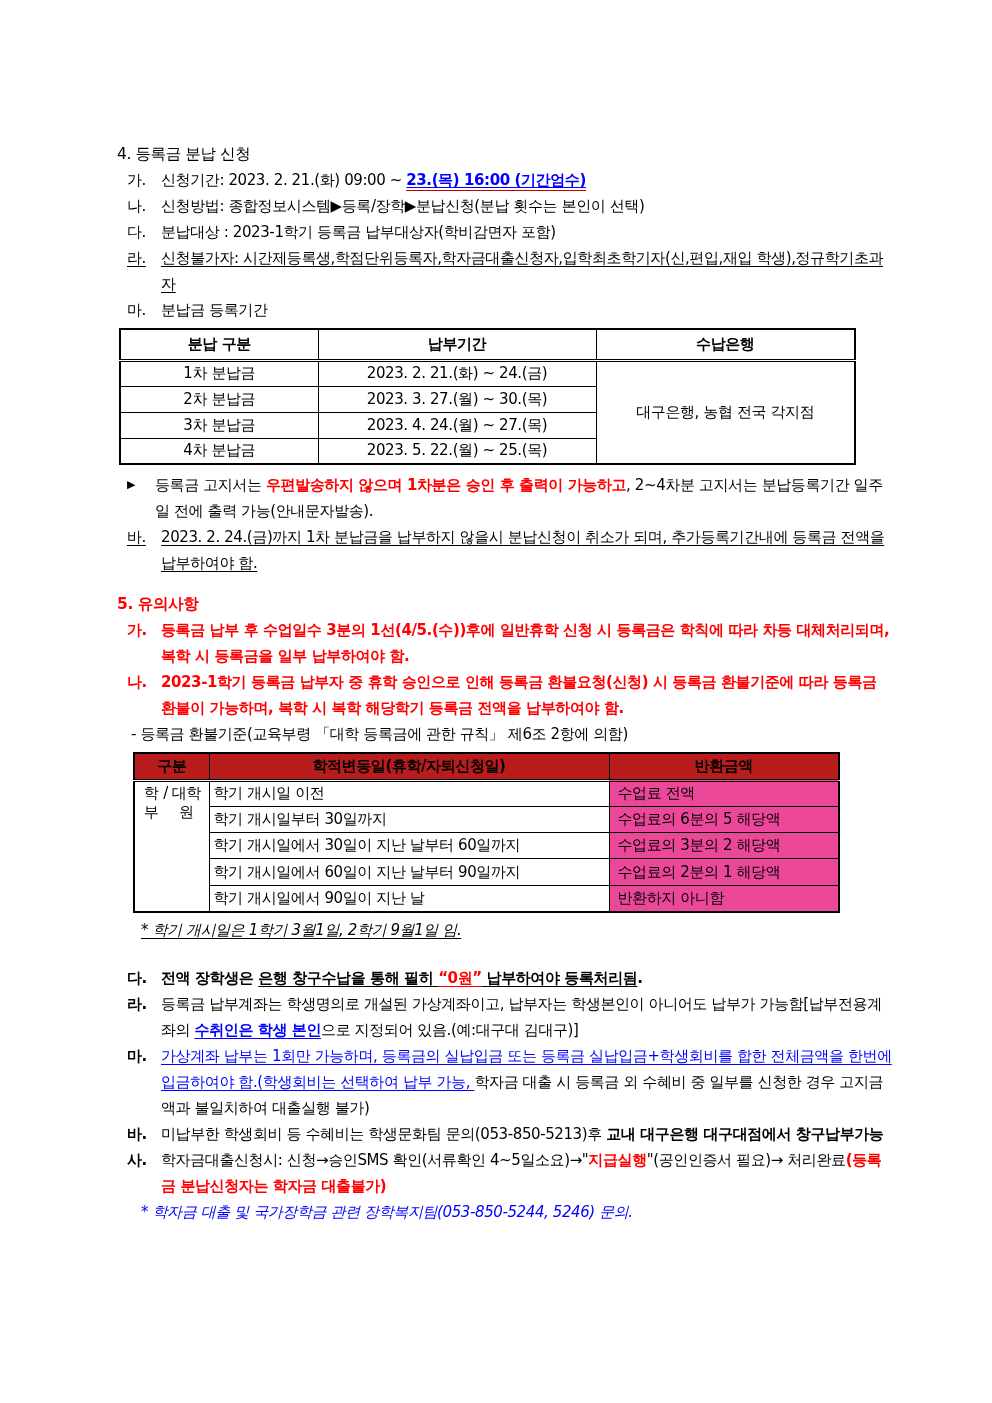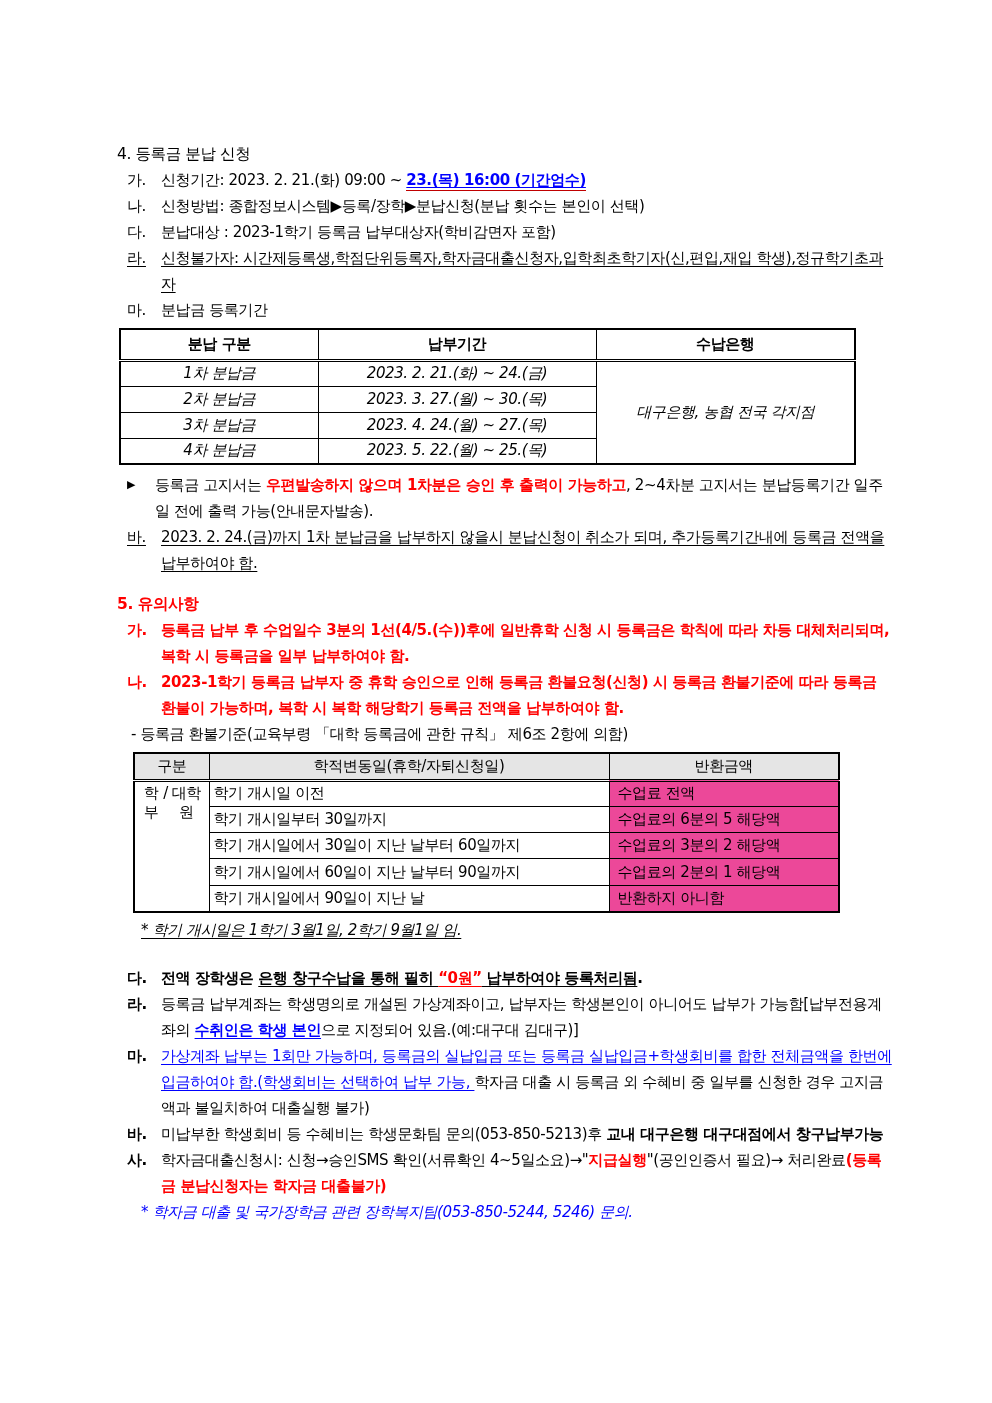--- a/index.html
+++ b/index.html
@@ -35,22 +35,22 @@
   .t2{width:705px;margin:5px 0 4px 16px;}
   th,td{
     border:1px solid #000;
     font-size:15px;letter-spacing:-0.4px;
     text-align:center;vertical-align:middle;
     font-weight:normal;padding:2px 4px;box-sizing:border-box;
   }
   .t1{border:2px solid #000;}
   .t2{border:2px solid #000;}
   .t1 th{height:31px;border-bottom:3px double #000;font-weight:bold;}
-  .t1 td{height:26px;font-style:italic;}
-  .t2 th{height:27px;border-bottom:3px double #000;background:#e5e5e5;}
+  .t1 td{height:26px;}
+  .t2 th{height:27px;border-bottom:3px double #000;background:#b91c1c;font-weight:bold;}
   .t2 td{height:25px;}
   .t2 td.shade{background:#ec4899;text-align:left;padding-left:8px;}
   .t2 td.left{text-align:left;}
   .group-cell{vertical-align:middle;}
   .group-stack{display:flex;justify-content:space-evenly;height:125px;}
   .indent-sub{display:block;padding-left:14px;}
   .star-line{padding-left:24px;font-style:italic;}
   .dash-line{padding-left:14px;}
   .note{display:flex;padding-left:10px;}
   .note .bullet-icon{flex:0 0 28px;font-size:11px;line-height:26px;}

